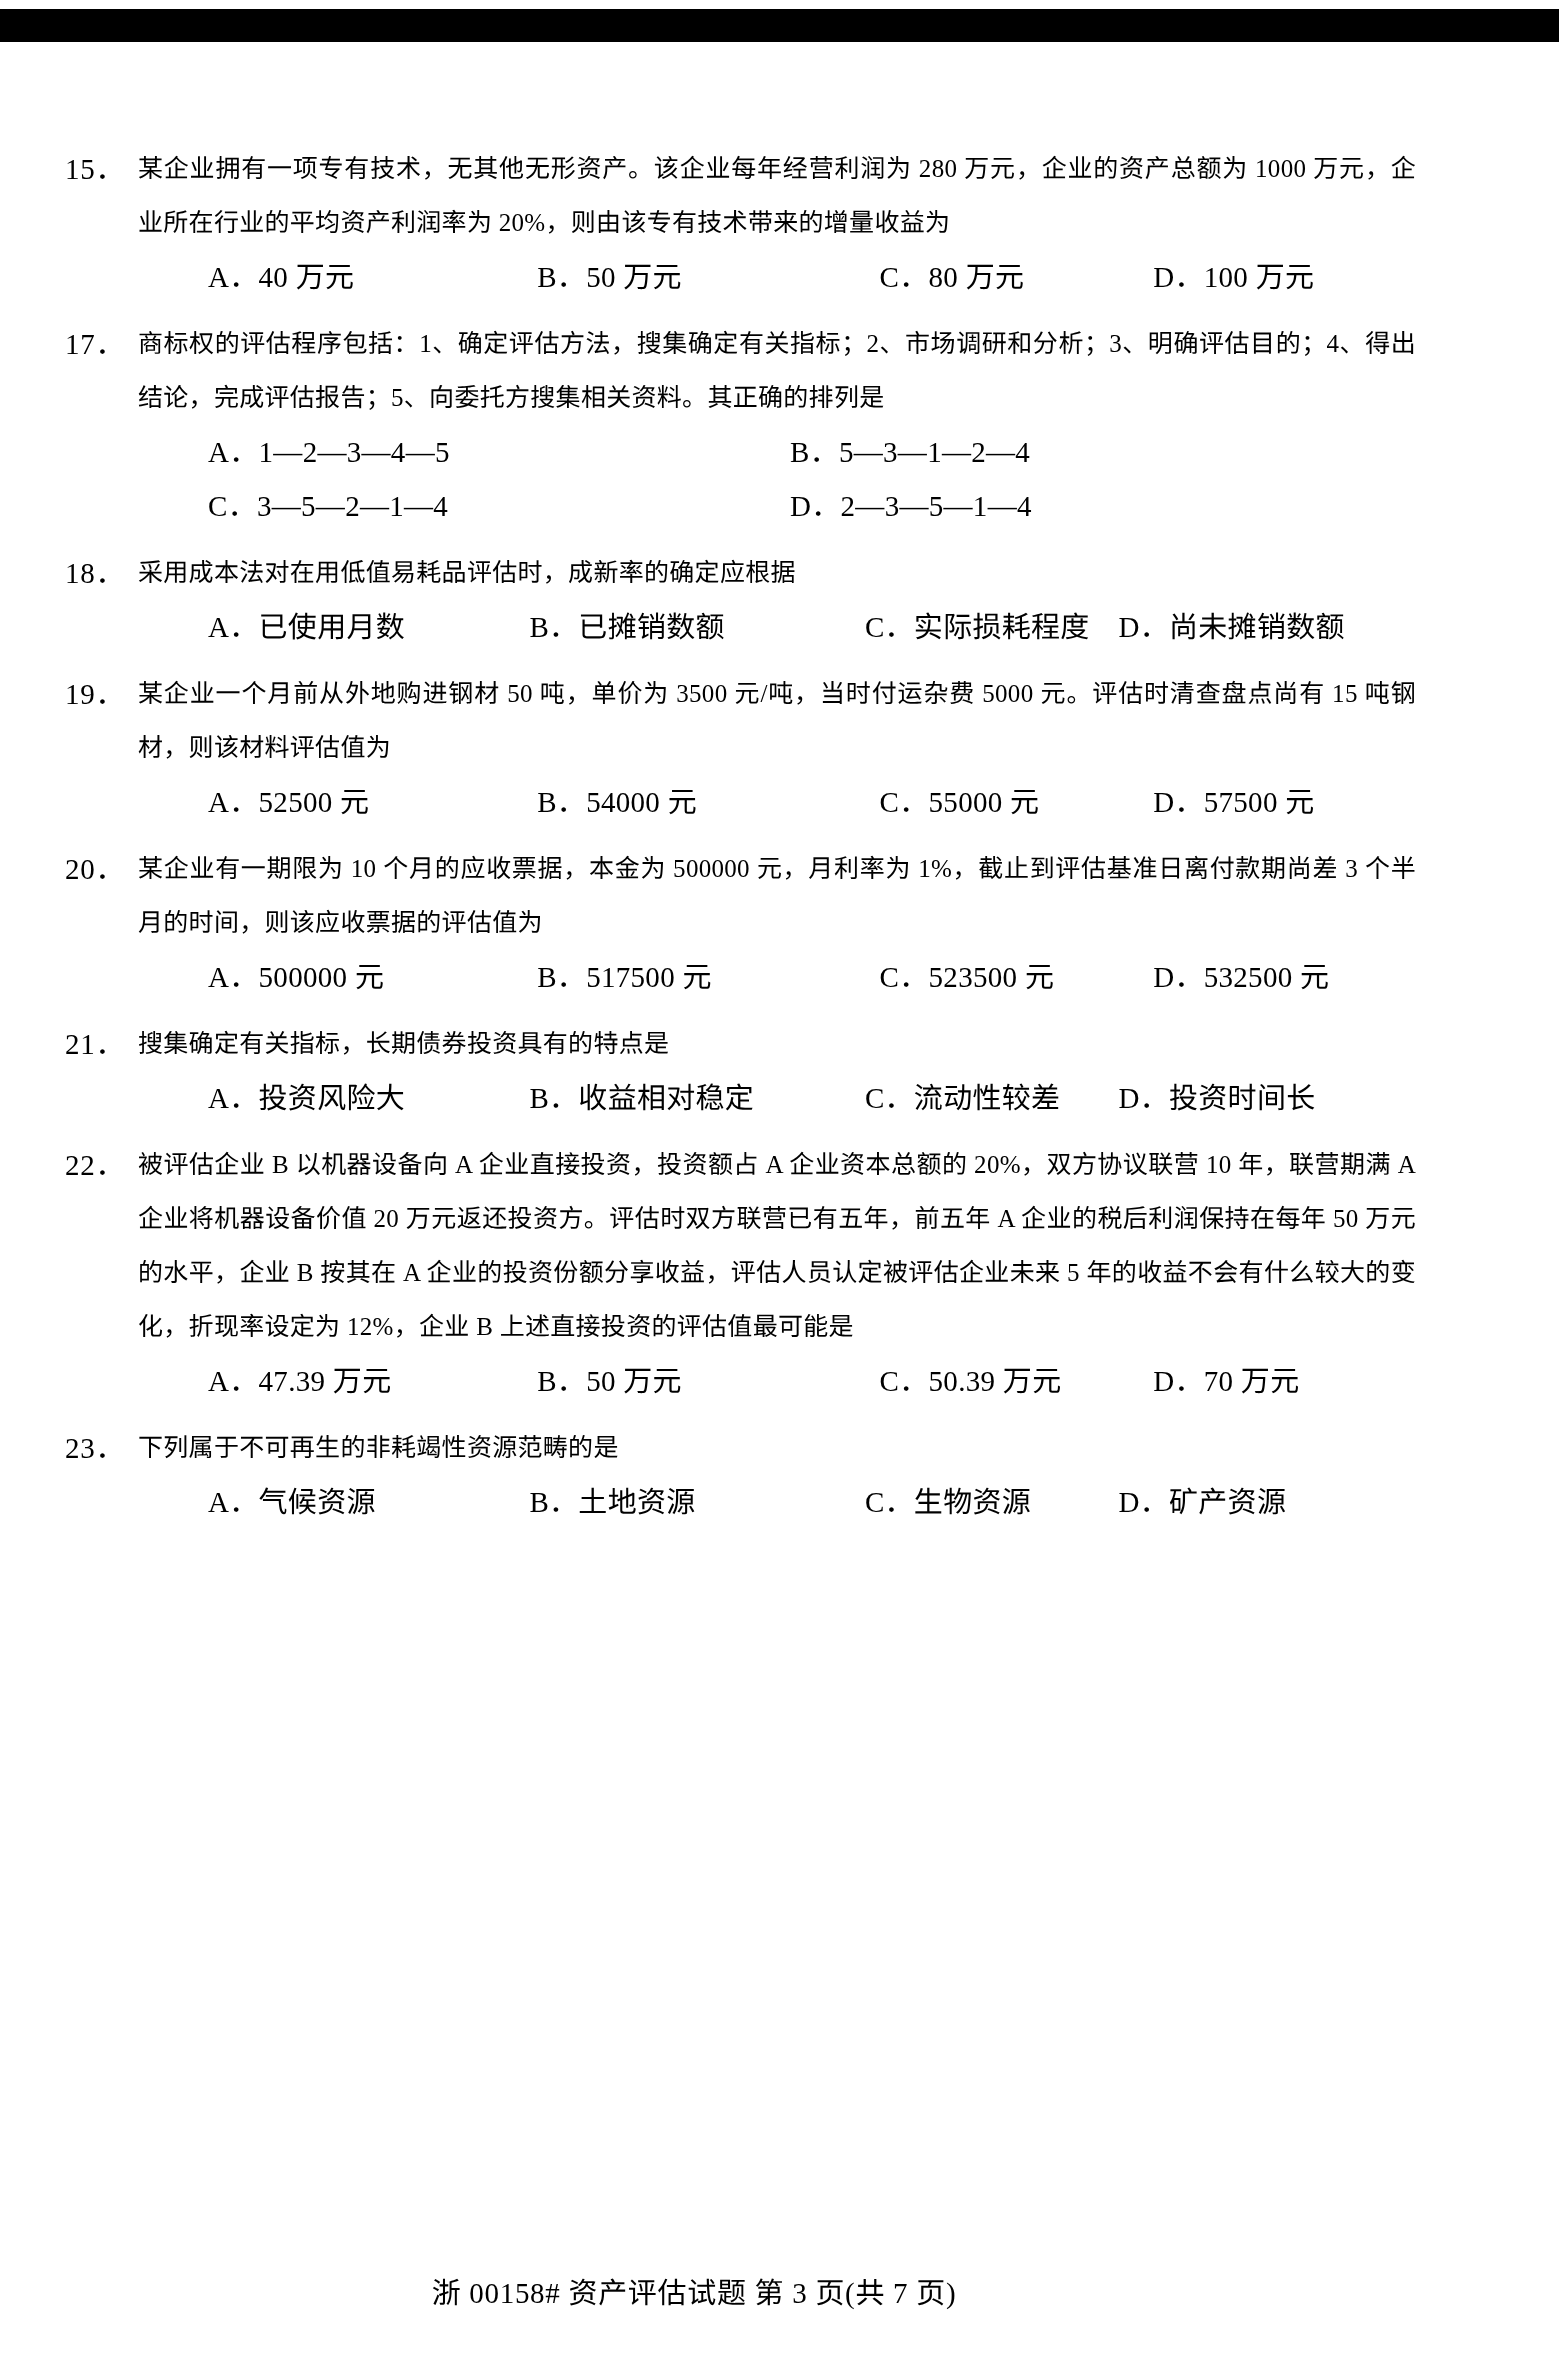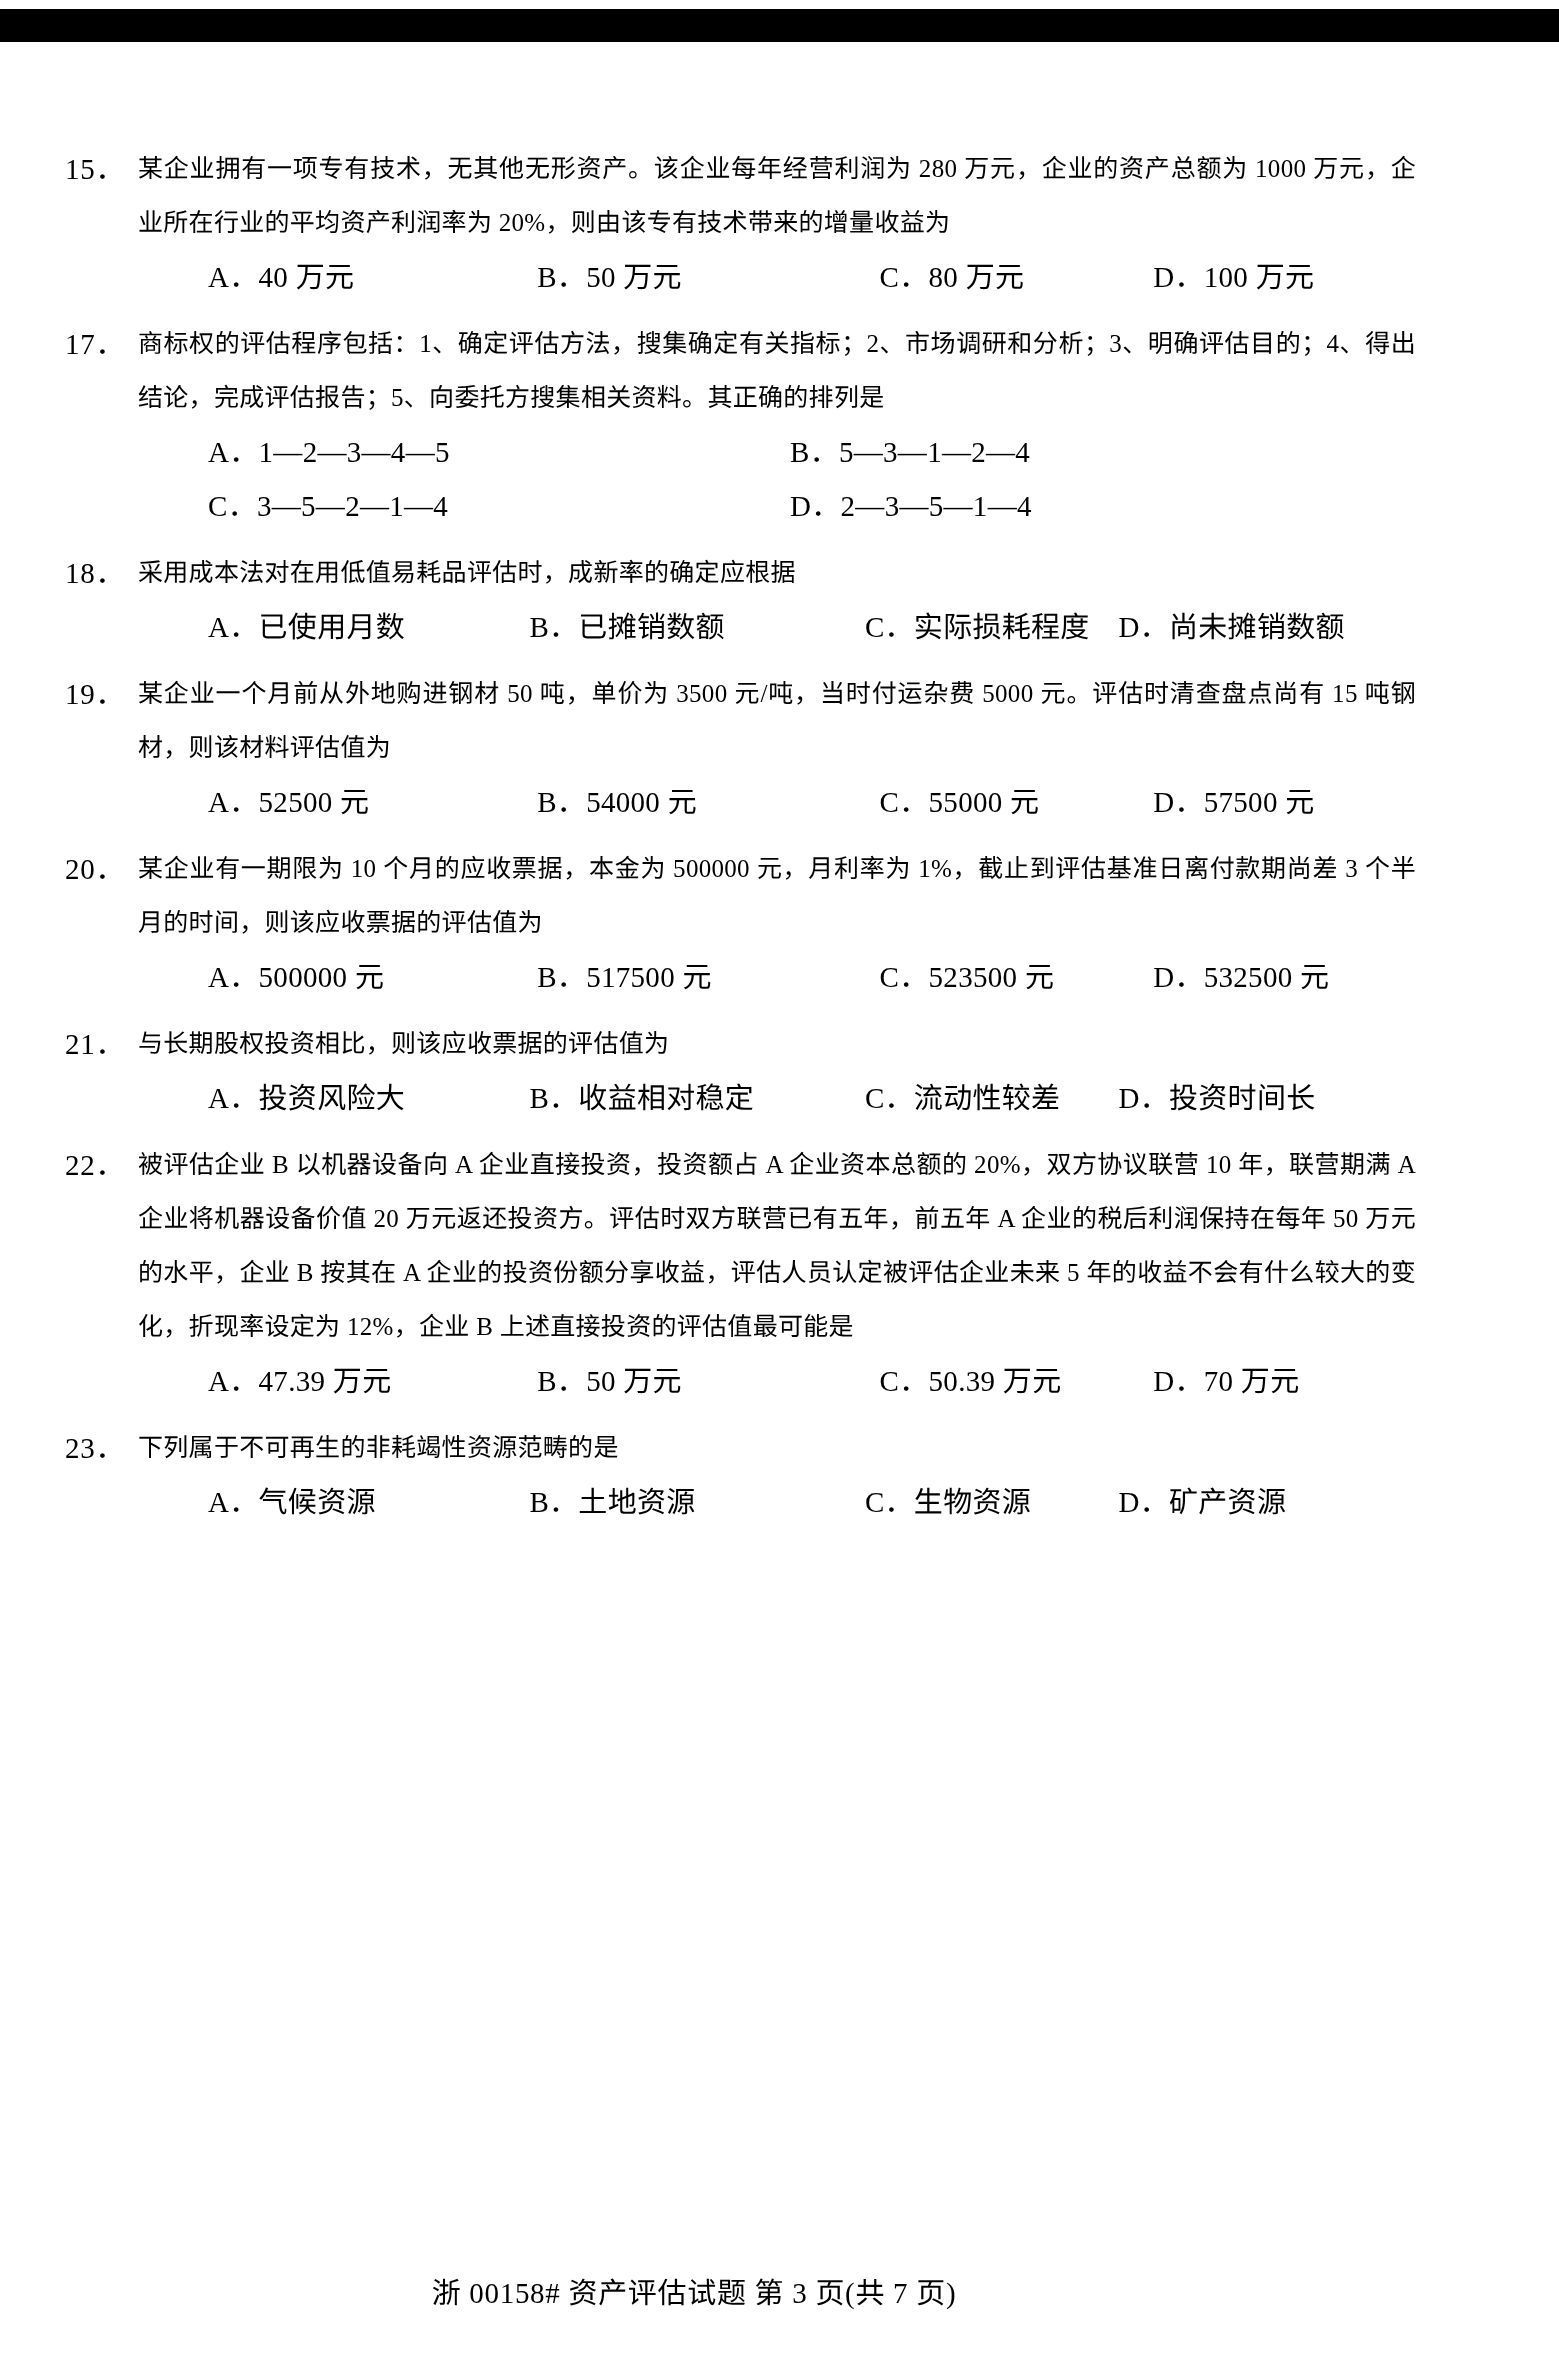--- a/index.html
+++ b/index.html
@@ -173,21 +173,21 @@
         <div class="qbody">某企业有一期限为 10 个月的应收票据，本金为 500000 元，月利率为 1%，截止到评估基准日离付款期尚差 3 个半月的时间，则该应收票据的评估值为</div>
         <div class="options opt-row4">
           <div class="opt">A．500000 元</div>
           <div class="opt">B．517500 元</div>
           <div class="opt">C．523500 元</div>
           <div class="opt">D．532500 元</div>
         </div>
       </div>
       <div class="question">
         <div class="qnum">21．</div>
-        <div class="qbody">与长期股权投资相比，则该应收票据的评估值为</div>
+        <div class="qbody">搜集确定有关指标，长期债券投资具有的特点是</div>
         <div class="options opt-row4-tight">
           <div class="opt">A．投资风险大</div>
           <div class="opt">B．收益相对稳定</div>
           <div class="opt">C．流动性较差</div>
           <div class="opt">D．投资时间长</div>
         </div>
       </div>
       <div class="question">
         <div class="qnum">22．</div>
         <div class="qbody">被评估企业 B 以机器设备向 A 企业直接投资，投资额占 A 企业资本总额的 20%，双方协议联营 10 年，联营期满 A 企业将机器设备价值 20 万元返还投资方。评估时双方联营已有五年，前五年 A 企业的税后利润保持在每年 50 万元的水平，企业 B 按其在 A 企业的投资份额分享收益，评估人员认定被评估企业未来 5 年的收益不会有什么较大的变化，折现率设定为 12%，企业 B 上述直接投资的评估值最可能是</div>

